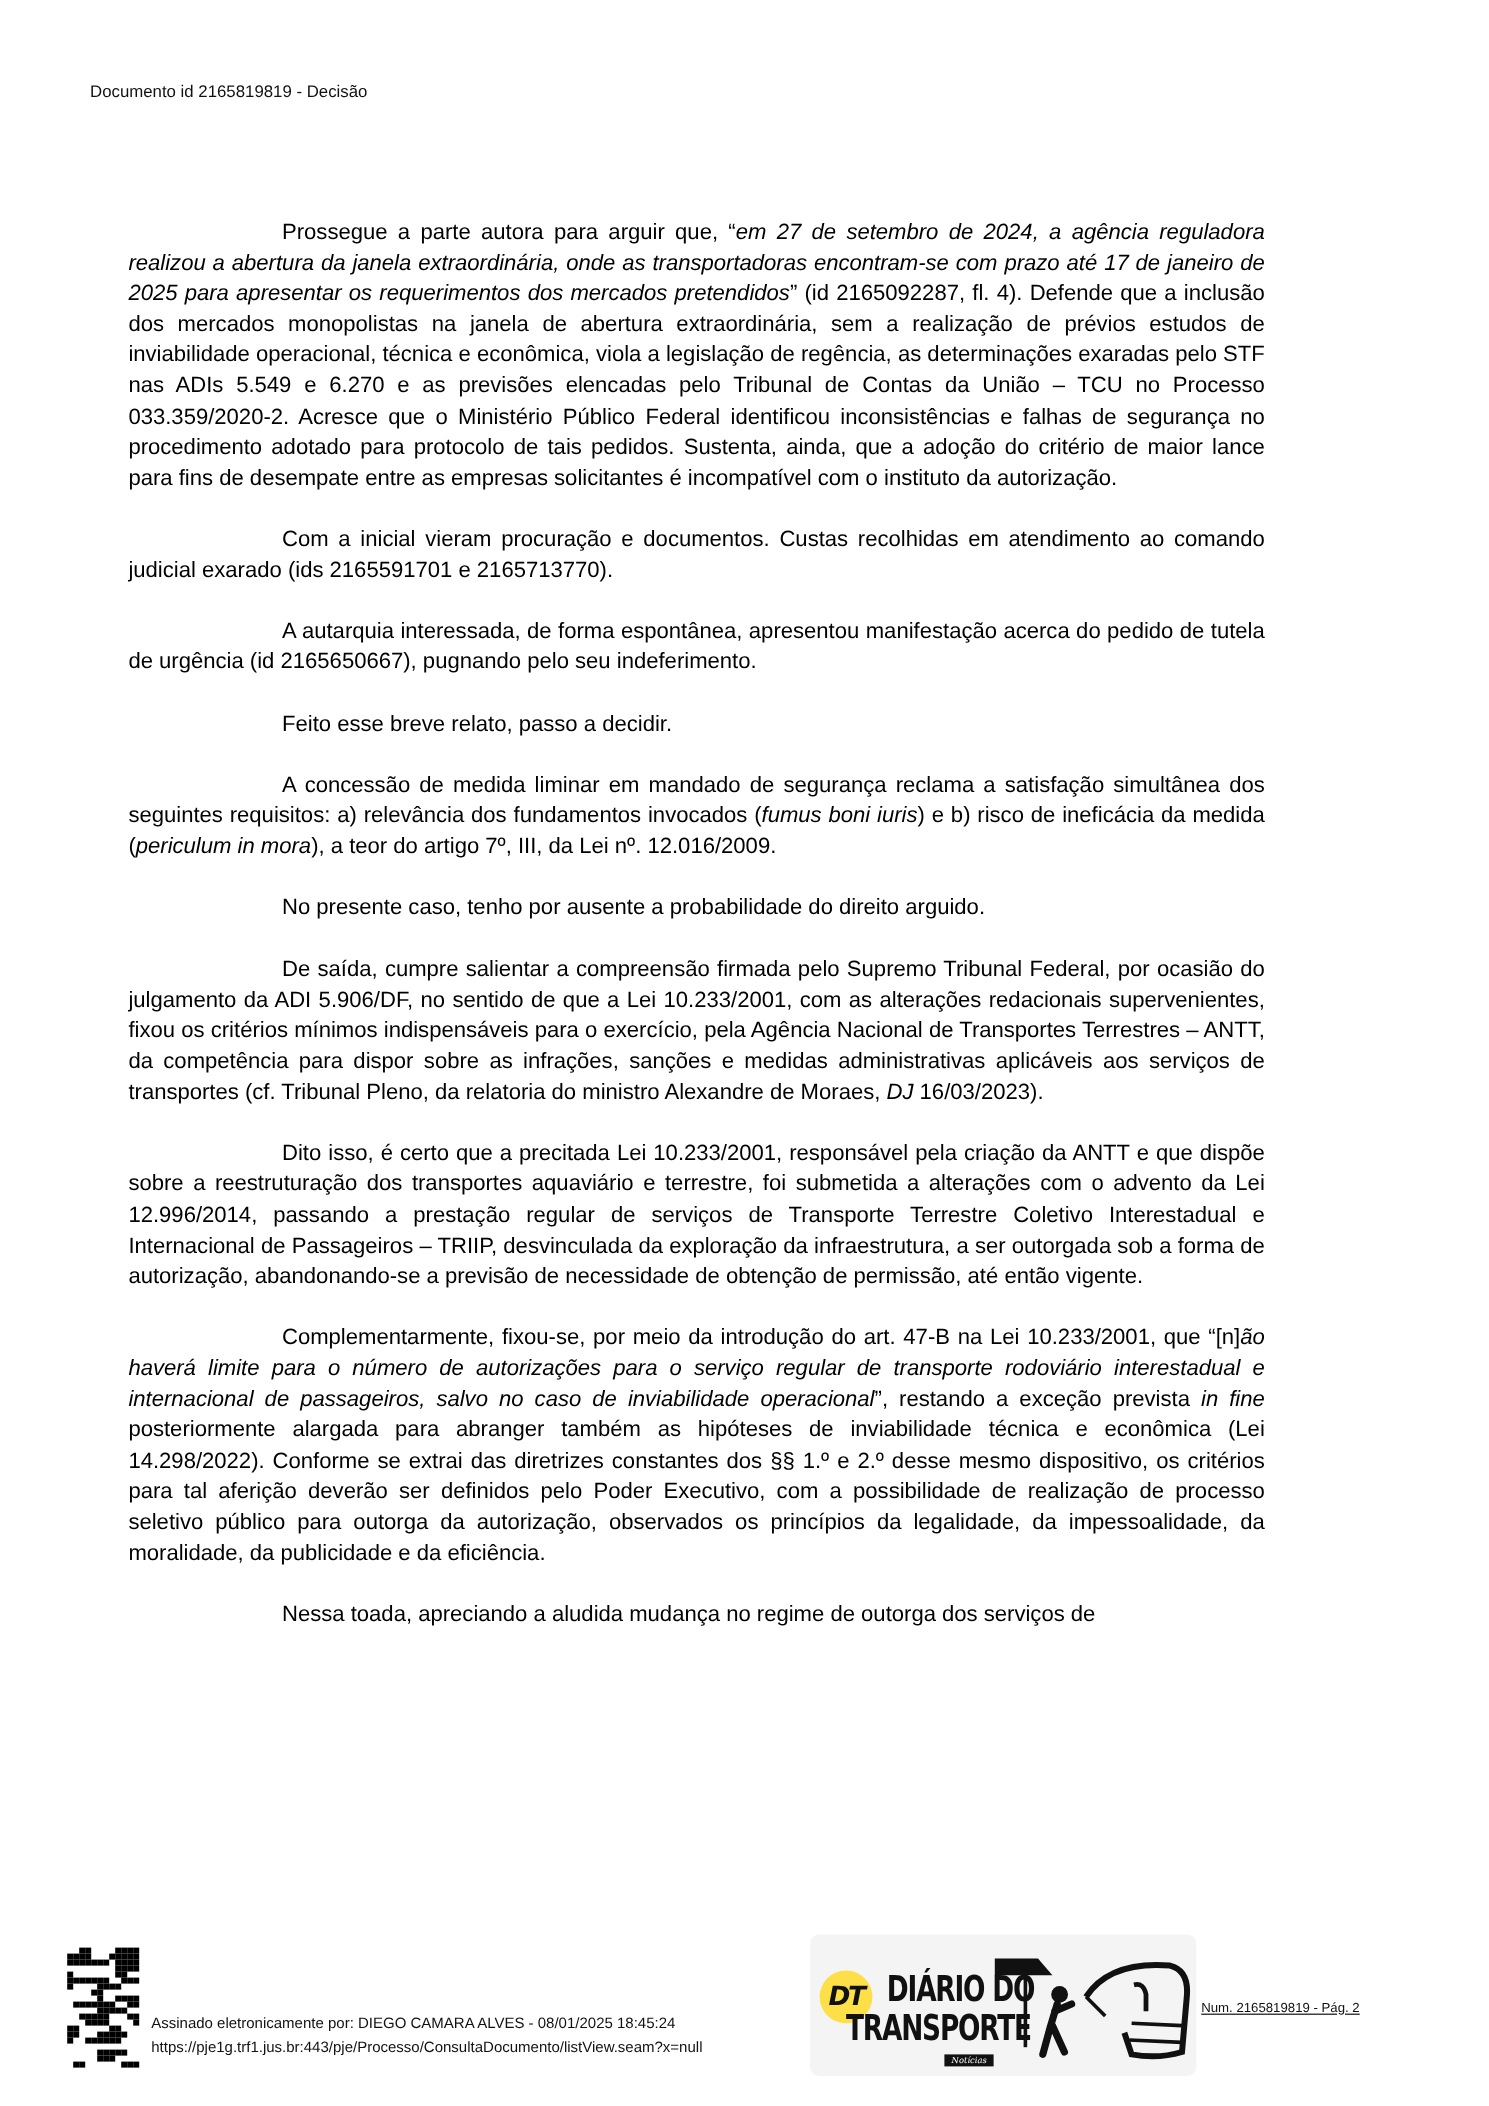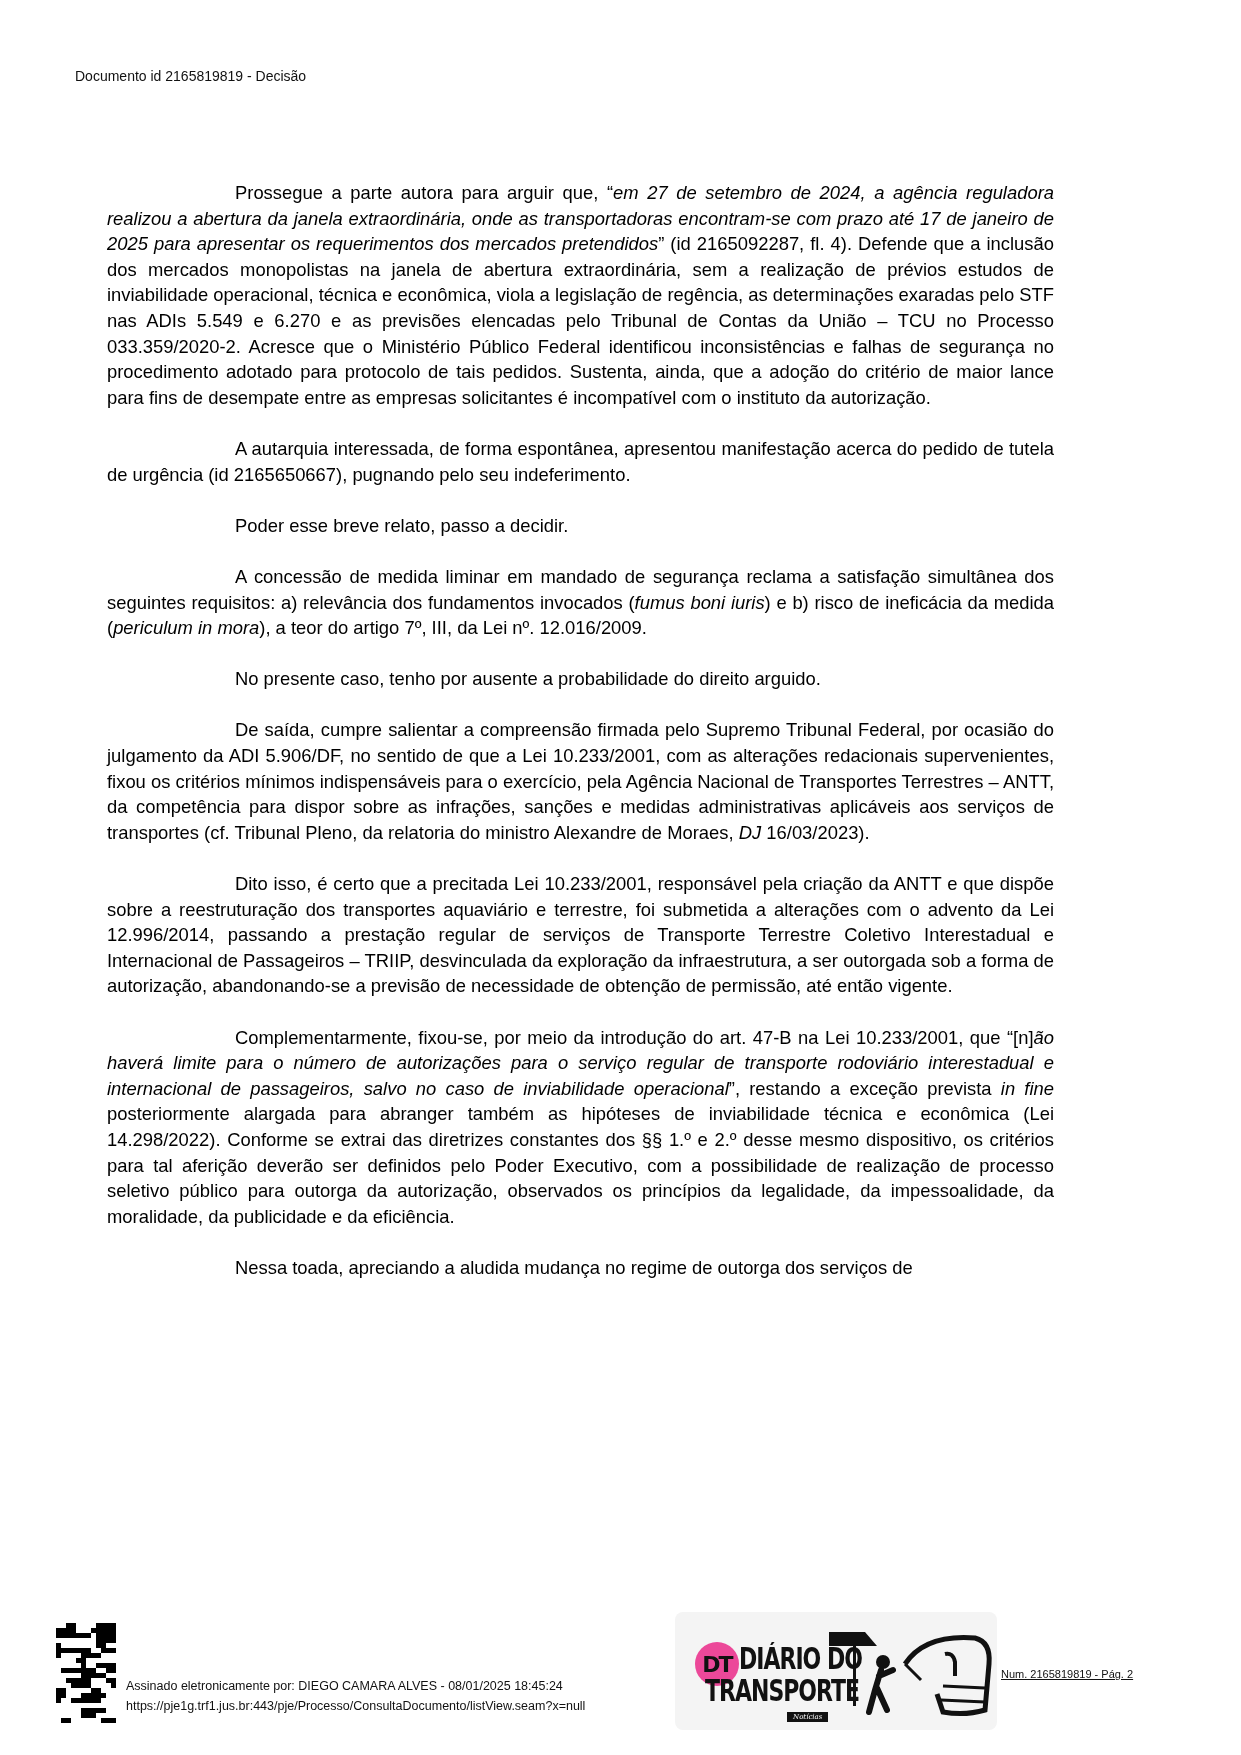--- a/index.html
+++ b/index.html
@@ -28,24 +28,25 @@
 
   .sig {
     position: absolute; left: 126px; top: 1676px;
     font-size: 12.5px; line-height: 20px; color: #111;
   }
   .logo {
     position: absolute; left: 675px; top: 1612px; width: 322px; height: 118px;
     background: #f4f4f4; border-radius: 8px; overflow: hidden;
   }
   .logo .dt-badge {
-    position: absolute; left: 20px; top: 30px; width: 44px; height: 44px; border-radius: 50%;
-    background: #ec4899; color: #111; font-weight: bold; font-size: 22px;
+    position: absolute; left: 8px; top: 30px; width: 44px; height: 44px; border-radius: 50%;
+    background: #fde047; color: #111; font-weight: bold; font-size: 22px;
     display: flex; align-items: center; justify-content: center; letter-spacing: -2px;
     font-family: "DejaVu Sans", sans-serif;
+    font-style: italic;
   }
   .logo .title-1, .logo .title-2 {
     position: absolute; font-family: "DejaVu Sans", sans-serif; font-weight: bold;
     color: #111; letter-spacing: -1px; transform: scaleY(1.35); transform-origin: left top;
   }
   .logo .title-1 { left: 64px; top: 30px; font-size: 22px; }
   .logo .title-2 { left: 30px; top: 62px; font-size: 22px; }
   .logo .sub {
     position: absolute; left: 112px; top: 100px; background: #111; color: #fff;
     font-size: 7px; padding: 1px 6px; font-family: "DejaVu Serif", serif; font-style: italic;
@@ -56,22 +57,23 @@
     font-size: 11px; color: #111; text-decoration: underline;
   }
 </style>
 </head>
 <body>
 
 <div class="doc-header">Documento id 2165819819 - Decisão</div>
 
 <div class="body-text">
   <p><span>Prossegue a parte autora para arguir que, “</span><i>em 27 de setembro de 2024, a agência reguladora realizou a abertura da janela extraordinária, onde as transportadoras encontram-se com prazo até 17 de janeiro de 2025 para apresentar os requerimentos dos mercados pretendidos</i><span>” (id 2165092287, fl. 4). Defende que a inclusão dos mercados monopolistas na janela de abertura extraordinária, sem a realização de prévios estudos de inviabilidade operacional, técnica e econômica, viola a legislação de regência, as determinações exaradas pelo STF nas ADIs 5.549 e 6.270 e as previsões elencadas pelo Tribunal de Contas da União – TCU no Processo 033.359/2020-2. Acresce que o Ministério Público Federal identificou inconsistências e falhas de segurança no procedimento adotado para protocolo de tais pedidos. Sustenta, ainda, que a adoção do critério de maior lance para fins de desempate entre as empresas solicitantes é incompatível com o instituto da autorização.</span></p>
+  <p><span>Com a inicial vieram procuração e documentos. Custas recolhidas em atendimento ao comando judicial exarado (ids 2165591701 e 2165713770).</span></p>
   <p><span>A autarquia interessada, de forma espontânea, apresentou manifestação acerca do pedido de tutela de urgência (id 2165650667), pugnando pelo seu indeferimento.</span></p>
-  <p><span>Poder esse breve relato, </span><b>passo a decidir</b><span>.</span></p>
+  <p><span>Feito esse breve relato, </span><b>passo a decidir</b><span>.</span></p>
   <p><span>A concessão de medida liminar em mandado de segurança reclama a satisfação simultânea dos seguintes requisitos: a) relevância dos fundamentos invocados (</span><i>fumus boni iuris</i><span>) e b) risco de ineficácia da medida (</span><i>periculum in mora</i><span>), a teor do artigo 7º, III, da Lei nº. 12.016/2009.</span></p>
   <p><span>No presente caso, tenho por </span><b>ausente</b><span> a probabilidade do direito arguido.</span></p>
   <p><span>De saída, cumpre salientar a compreensão firmada pelo Supremo Tribunal Federal, por ocasião do julgamento da ADI 5.906/DF, no sentido de que a Lei 10.233/2001, com as alterações redacionais supervenientes, fixou os critérios mínimos indispensáveis para o exercício, pela Agência Nacional de Transportes Terrestres – ANTT, da competência para dispor sobre as infrações, sanções e medidas administrativas aplicáveis aos serviços de transportes (cf. Tribunal Pleno, da relatoria do ministro Alexandre de Moraes, </span><i>DJ</i><span> 16/03/2023).</span></p>
   <p><span>Dito isso, é certo que a precitada Lei 10.233/2001, responsável pela criação da ANTT e que dispõe sobre a reestruturação dos transportes aquaviário e terrestre, foi submetida a alterações com o advento da Lei 12.996/2014, passando a prestação regular de serviços de Transporte Terrestre Coletivo Interestadual e Internacional de Passageiros – TRIIP, desvinculada da exploração da infraestrutura, a ser outorgada sob a forma de autorização, abandonando-se a previsão de necessidade de obtenção de permissão, até então vigente.</span></p>
   <p><span>Complementarmente, fixou-se, por meio da introdução do art. 47-B na Lei 10.233/2001, que “[n]</span><i>ão haverá limite para o número de autorizações para o serviço regular de transporte rodoviário interestadual e internacional de passageiros, salvo no caso de inviabilidade operacional</i><span>”, restando a exceção prevista </span><i>in fine</i><span> posteriormente alargada para abranger também as hipóteses de inviabilidade técnica e econômica (Lei 14.298/2022). Conforme se extrai das diretrizes constantes dos §§ 1.º e 2.º desse mesmo dispositivo, os critérios para tal aferição deverão ser definidos pelo Poder Executivo, com a possibilidade de realização de processo seletivo público para outorga da autorização, observados os princípios da legalidade, da impessoalidade, da moralidade, da publicidade e da eficiência.</span></p>
   <p><span>Nessa toada, apreciando a aludida mudança no regime de outorga dos serviços de</span></p>
 </div>
 
 <div class="qr">
     <span></span>

